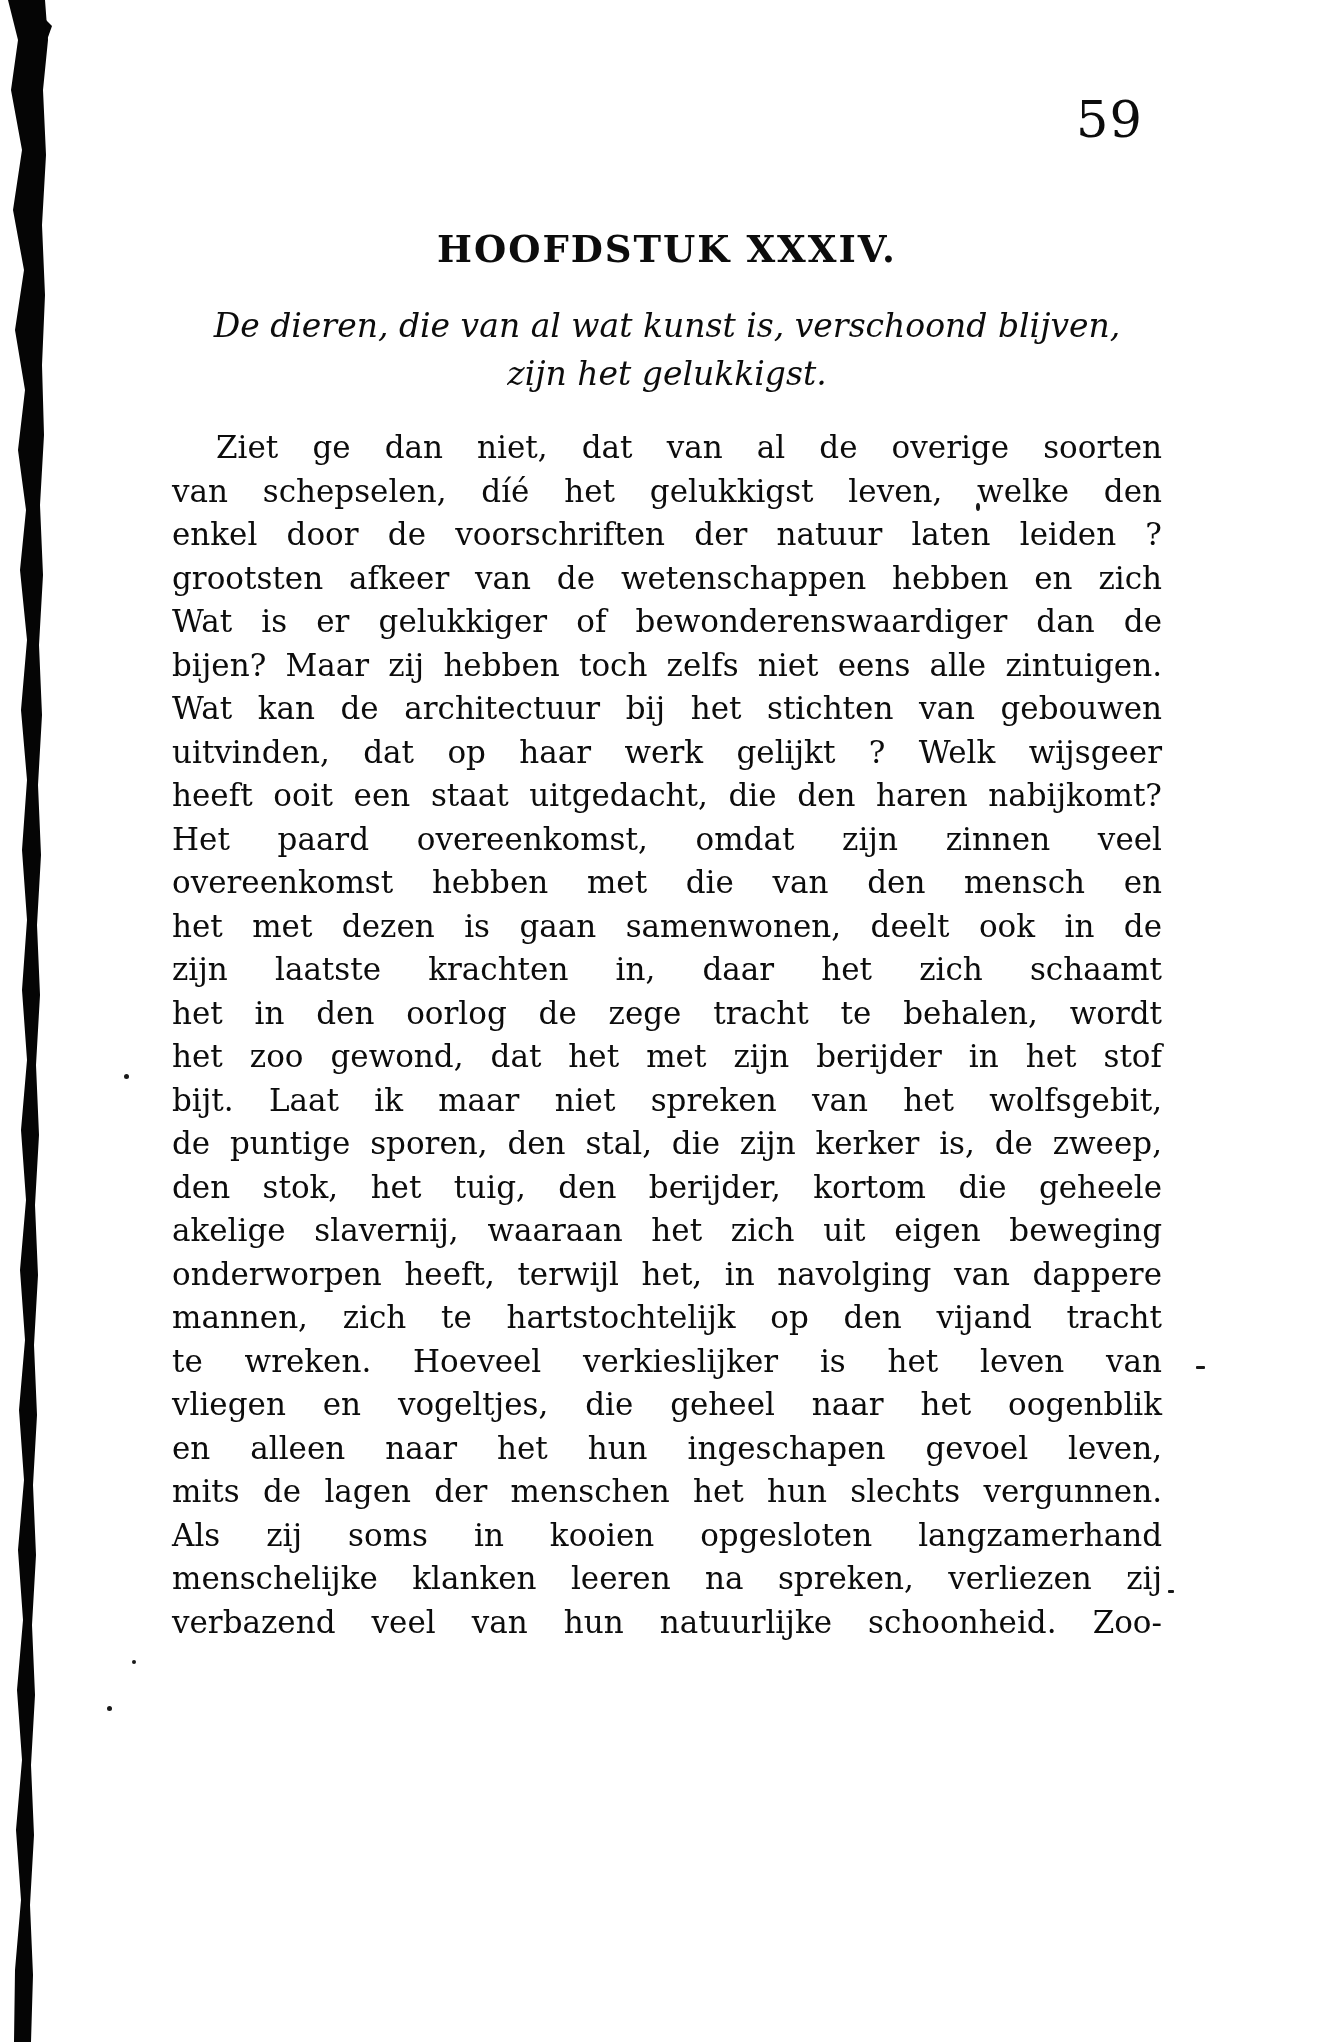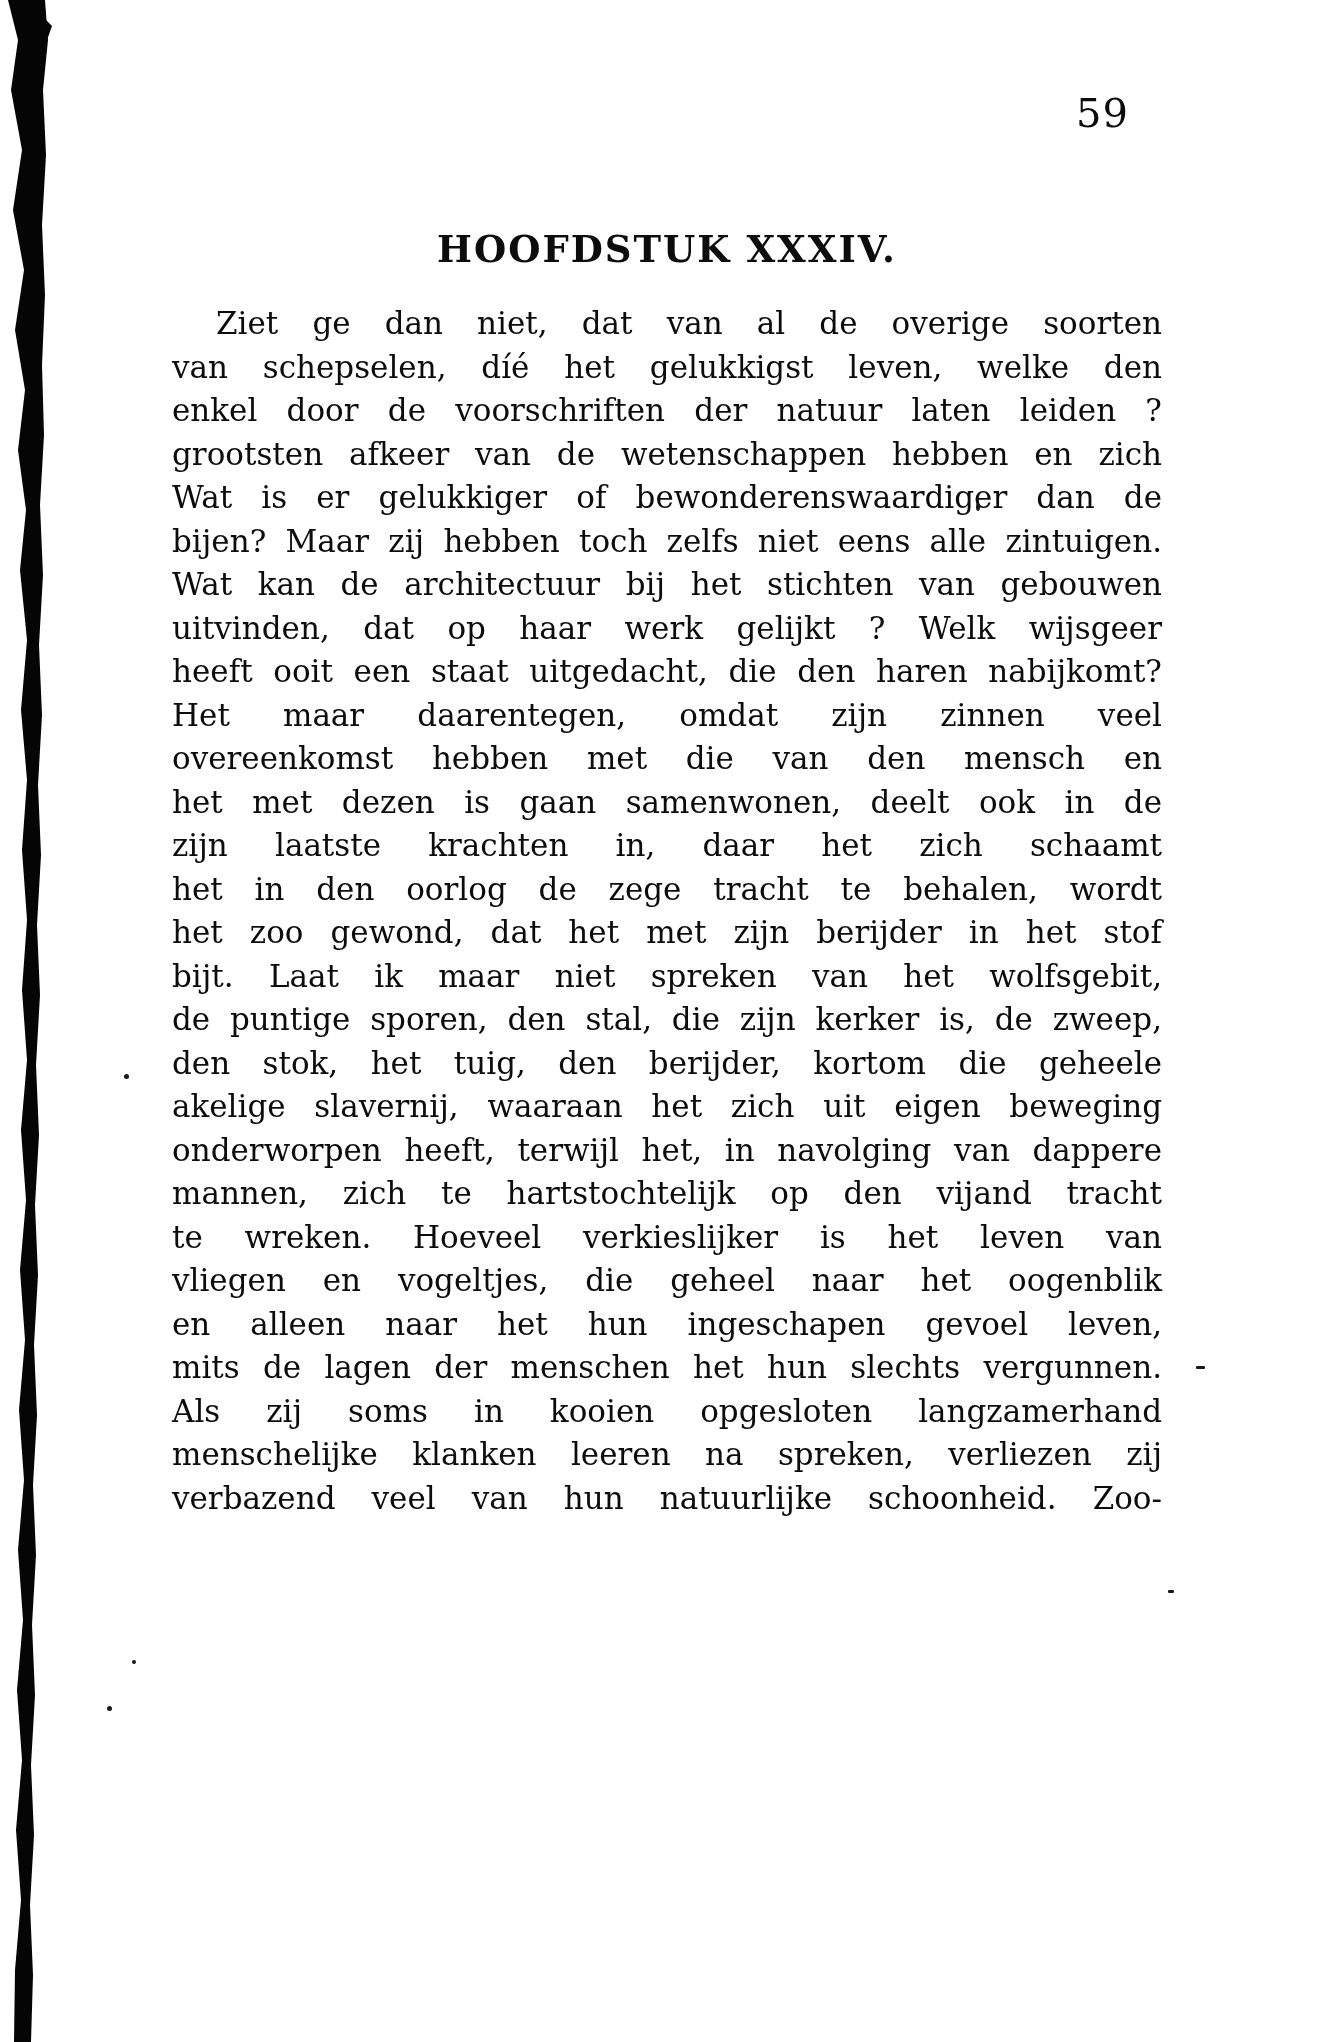--- a/index.html
+++ b/index.html
@@ -14,21 +14,21 @@
   }
   .gutter-shadow {
     position: absolute;
     left: 0; top: 0;
     width: 60px; height: 2042px;
   }
   .page-number {
     position: absolute;
     left: 1076px;
     top: 90px;
-    font-size: 40px;
+    font-size: 51px;
     letter-spacing: 1px;
     text-align: right;
   }
   .content {
     position: absolute;
     left: 172px;
     top: 220px;
     width: 990px;
   }
   .chapter-heading {
@@ -78,32 +78,36 @@
       L 40,505 L 44,435 L 42,365 L 45,295 L 42,225 L 46,155 L 43,90 L 48,40 L 45,0 Z"></path>
     <path fill="#050505" d="M 44,18 L 52,26 L 47,40 Z"></path>
     <path fill="#050505" d="M 26,1140 L 32,1150 L 27,1162 Z"></path>
   </svg>
 
   <div class="page-number">59</div>
 
   <div class="content">
     <h1 class="chapter-heading">HOOFDSTUK XXXIV.</h1>
 
+    <div class="subtitle">
+      <div>De dieren, die van al wat kunst is, verschoond blijven,</div>
+      <div>zijn het gelukkigst.</div>
+    </div>
 
     <div class="body-text">
         <div class="body-line indent">Ziet ge dan niet, dat van al de overige soorten</div>
         <div class="body-line">van schepselen, díé het gelukkigst leven, welke den</div>
         <div class="body-line">enkel door de voorschriften der natuur laten leiden ?</div>
         <div class="body-line">grootsten afkeer van de wetenschappen hebben en zich</div>
         <div class="body-line">Wat is er gelukkiger of bewonderenswaardiger dan de</div>
         <div class="body-line">bijen? Maar zij hebben toch zelfs niet eens alle zintuigen.</div>
         <div class="body-line">Wat kan de architectuur bij het stichten van gebouwen</div>
         <div class="body-line">uitvinden, dat op haar werk gelijkt ? Welk wijsgeer</div>
         <div class="body-line">heeft ooit een staat uitgedacht, die den haren nabijkomt?</div>
-        <div class="body-line">Het maar daarentegen, omdat zijn zinnen veel</div>
+        <div class="body-line">Het paard overeenkomst, omdat zijn zinnen veel</div>
         <div class="body-line">overeenkomst hebben met die van den mensch en</div>
         <div class="body-line">het met dezen is gaan samenwonen, deelt ook in de</div>
         <div class="body-line">zijn laatste krachten in, daar het zich schaamt</div>
         <div class="body-line">het in den oorlog de zege tracht te behalen, wordt</div>
         <div class="body-line">het zoo gewond, dat het met zijn berijder in het stof</div>
         <div class="body-line">bijt. Laat ik maar niet spreken van het wolfsgebit,</div>
         <div class="body-line">de puntige sporen, den stal, die zijn kerker is, de zweep,</div>
         <div class="body-line">den stok, het tuig, den berijder, kortom die geheele</div>
         <div class="body-line">akelige slavernij, waaraan het zich uit eigen beweging</div>
         <div class="body-line">onderworpen heeft, terwijl het, in navolging van dappere</div>

